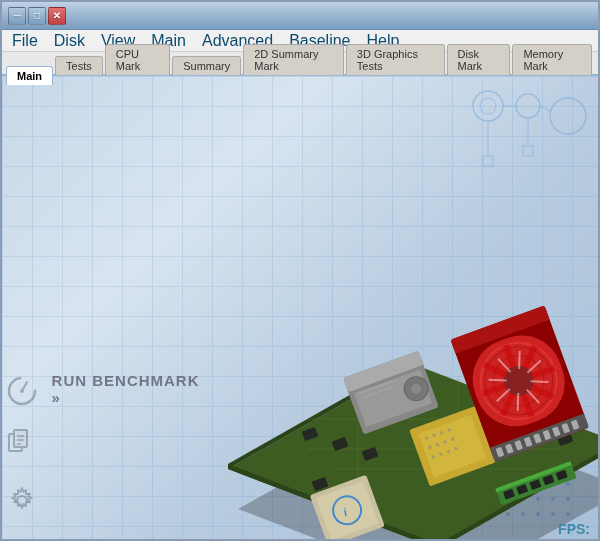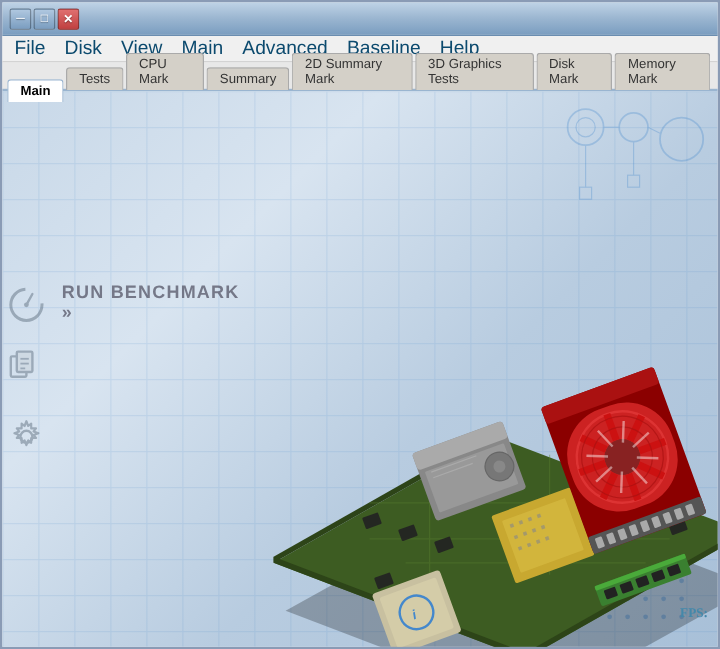--- a/index.html
+++ b/index.html
@@ -149,21 +149,21 @@
 
     
     .left-menu {
       position: absolute;
       left: 0;
       top: 0;
       width: 210px;
       height: 100%;
       display: flex;
       flex-direction: column;
-      justify-content: center;
+      justify-content: flex-end;
       padding: 20px 0 20px 2px;
       gap: 20px;
     }
 
     .menu-option {
       display: flex;
       align-items: center;
       gap: 12px;
       cursor: pointer;
       opacity: 0.75;
@@ -191,26 +191,25 @@
       position: absolute;
       bottom: -10px;
       right: -20px;
       width: 460px;
       height: 380px;
     }
 
     
     .fps-label {
       position: absolute;
-      bottom: 22px;
+      bottom: 2px;
       right: 8px;
-      font-size: 11px;
+      font-size: 14px;
       color: #4488aa;
       font-weight: bold;
-      font-family: Liberation Serif, serif;
     }
 
     
     .circuit-deco {
       position: absolute;
       top: 10px;
       right: 10px;
       width: 120px;
       height: 100px;
       opacity: 0.3;

